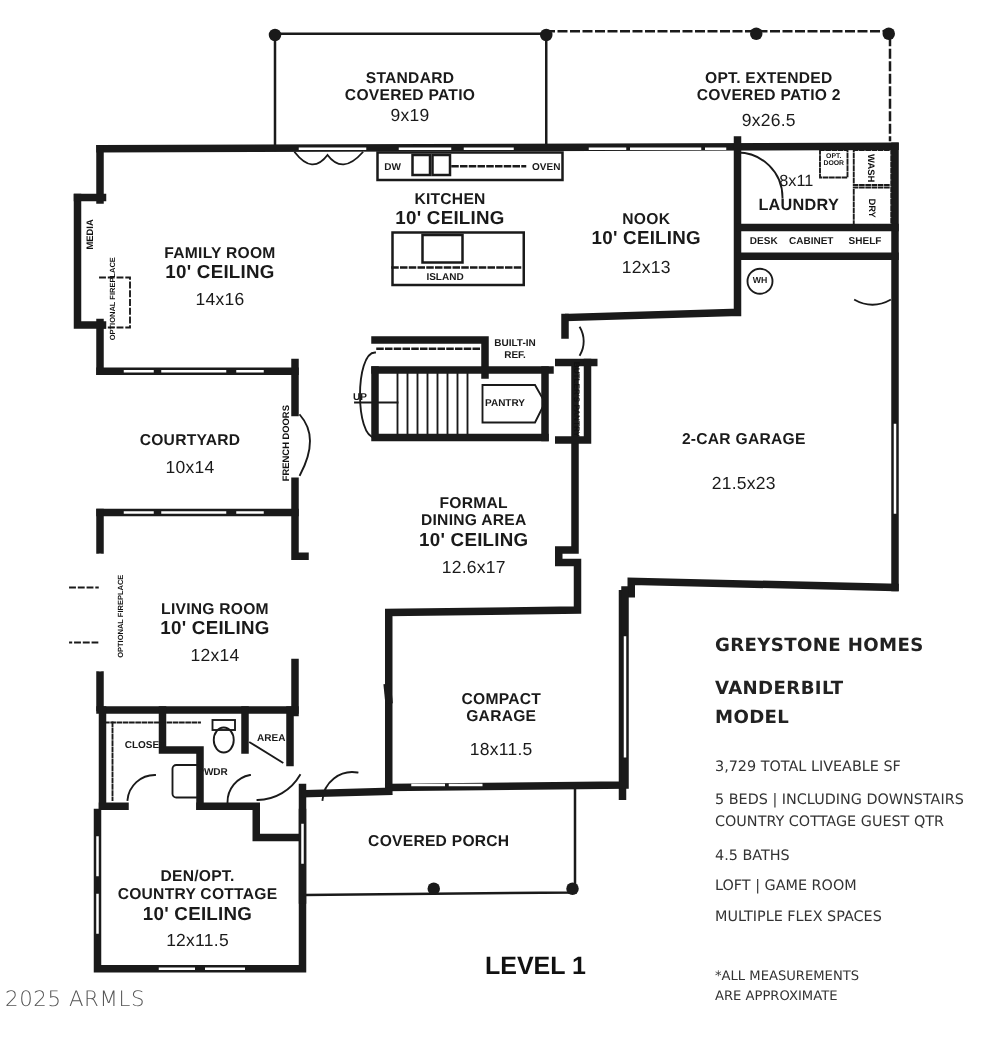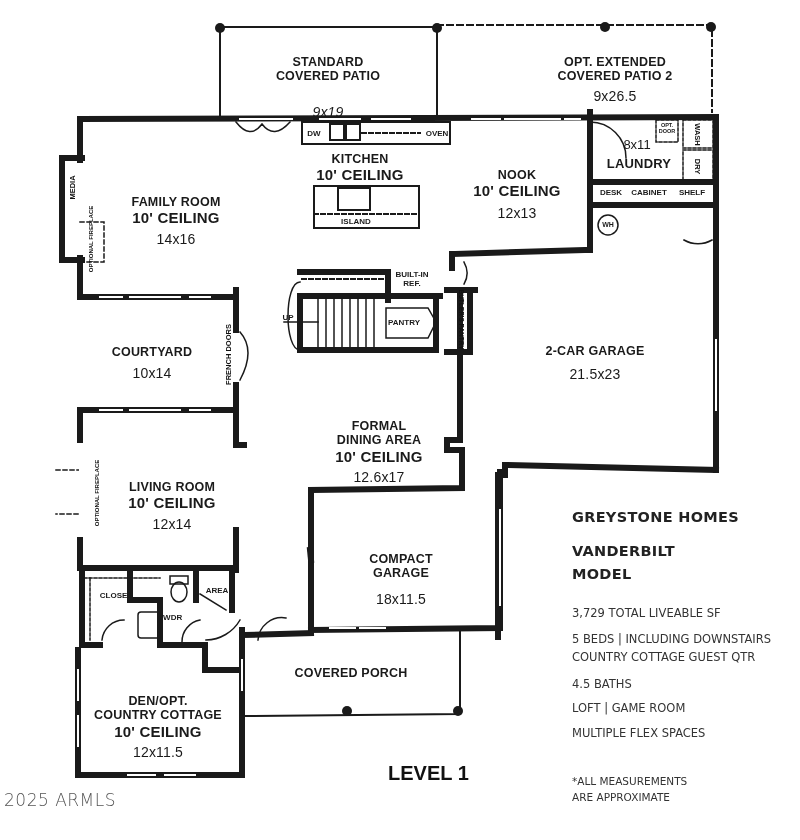--- a/index.html
+++ b/index.html
@@ -184,21 +184,21 @@
     <circle cx="605" cy="27" r="5"></circle>
     <circle cx="711" cy="27" r="5"></circle>
     <circle cx="347" cy="711" r="5"></circle>
     <circle cx="458" cy="711" r="5"></circle>
   </g>
 </svg>
 
 <div class="lbl room" style="left:328px;top:55px;">
   <div>STANDARD</div>
   <div>COVERED PATIO</div>
-  <div class="dim" style="margin-top:20px;font-style:italic;">9x19</div>
+  <div class="dim" style="margin-top:0;">9x19</div>
 </div>
 <div class="lbl room" style="left:590px;top:55px;margin-left:25px;">
   <div>OPT. EXTENDED</div>
   <div>COVERED PATIO 2</div>
   <div class="dim" style="margin-top:4px;">9x26.5</div>
 </div>
 
 <div class="lbl small" style="left:314px;top:129px;">DW</div>
 <div class="lbl small" style="left:437px;top:129px;">OVEN</div>
 <div class="lbl room" style="left:360px;top:152px;">
@@ -235,30 +235,30 @@
 <div class="lbl small" style="left:288px;top:313px;">UP</div>
 <div class="lbl small" style="left:404px;top:318px;">PANTRY</div>
 <div class="vert" style="left:431px;top:316px;transform:rotate(90deg);font-size:6.5px;">BUTLER'S PANTRY</div>
 
 <div class="lbl room" style="left:152px;top:345px;">
   <div>COURTYARD</div>
   <div class="dim" style="margin-top:6px;">10x14</div>
 </div>
 <div class="vert" style="left:198px;top:350px;transform:rotate(-90deg);">FRENCH DOORS</div>
 
-<div class="lbl room" style="left:379px;top:395px;margin-top:24px;">
+<div class="lbl room" style="left:379px;top:395px;">
   <div>FORMAL</div>
   <div>DINING AREA</div>
   <div class="ceil">10' CEILING</div>
   <div class="dim" style="margin-top:4px;">12.6x17</div>
 </div>
 
 <div class="lbl room" style="left:595px;top:344px;">
   <div>2-CAR GARAGE</div>
-  <div class="dim" style="margin-top:8px;">21.5x23</div>
+  <div class="dim" style="margin-top:20px;">21.5x23</div>
 </div>
 
 <div class="vert" style="left:64px;top:490px;transform:rotate(-90deg);font-size:6px;">OPTIONAL FIREPLACE</div>
 <div class="lbl room" style="left:172px;top:480px;">
   <div>LIVING ROOM</div>
   <div class="ceil">10' CEILING</div>
   <div class="dim" style="margin-top:4px;">12x14</div>
 </div>
 
 <div class="lbl room" style="left:401px;top:552px;">

